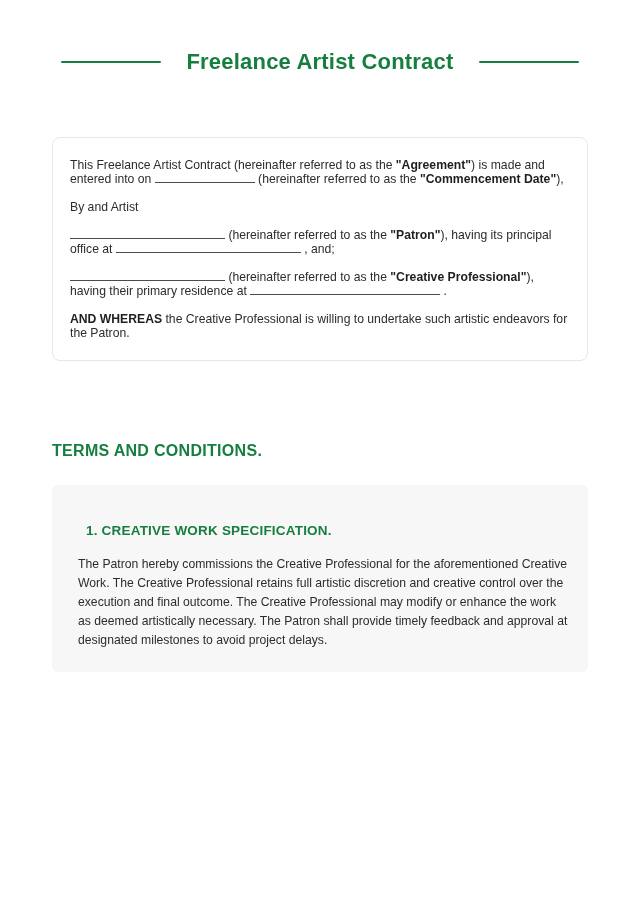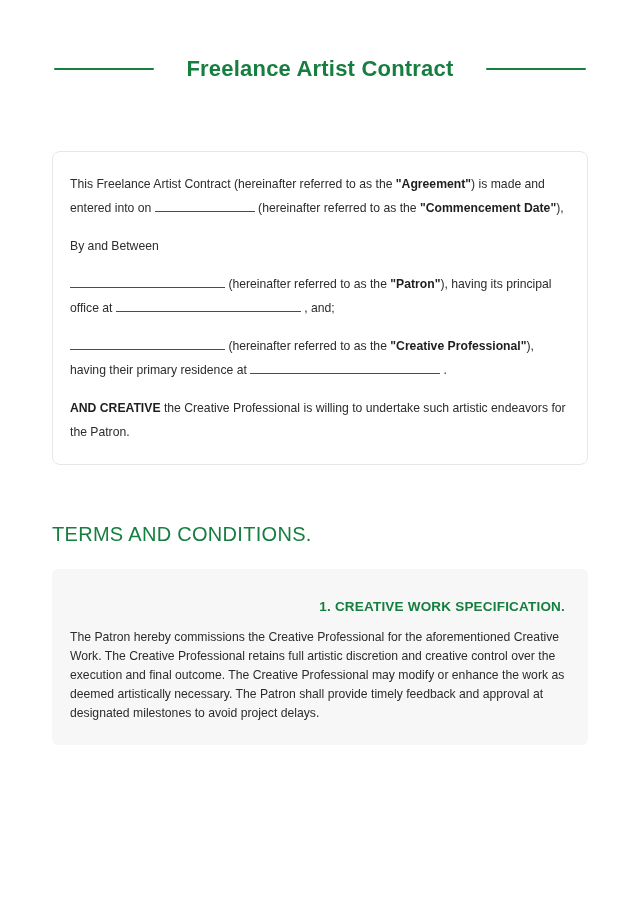--- a/index.html
+++ b/index.html
@@ -16,73 +16,73 @@
     width:640px;height:905px;background:#ffffff;position:relative;overflow:hidden;
   }
   
   .title-row{
     display:flex;align-items:center;justify-content:center;gap:20px;padding-top:44px;
   }
   .title-rule{
     width:100px;height:2px;background:var(--accent-green);border-radius:1px;flex:0 0 auto;
   }
   .doc-title{
-    margin:12px;font-size:22px;line-height:26px;font-weight:700;color:var(--accent-green);
+    margin:5px;font-size:22px;line-height:26px;font-weight:700;color:var(--accent-green);
     letter-spacing:0.2px;white-space:nowrap;
   }
   
   .intro-card{
     width:536px;margin:57px auto 0;background:#ffffff;
     border:1px solid var(--card-border);border-radius:8px;
     padding:6px 15px;
   }
   .doc-p{
-    font-size:12.2px;line-height:24px;color:var(--body-text);margin:14px 2px;
+    font-size:12.2px;line-height:14px;color:var(--body-text);margin:14px 2px;
   }
   .doc-p strong{font-weight:700;color:#1e1e1e;}
   .blank{
     display:inline-block;height:9px;
     border-bottom:1.4px solid var(--blank-line);
   }
   
   .terms-heading{
-    margin:60px 0 0 52px;font-size:20px;line-height:19px;font-weight:400;
+    margin:80px 0 0 52px;font-size:16px;line-height:19px;font-weight:700;
     color:var(--accent-green);letter-spacing:0.3px;
   }
   
   .section-card{
     width:536px;margin:25px auto 0;background:var(--section-background);
     border-radius:6px;padding:21px 15px 22px 18px;
   }
   .section-heading{
-    margin:8px;font-size:13.5px;line-height:17px;font-weight:700;
-    color:var(--accent-green);letter-spacing:0.2px;text-align:right;
+    margin:16px;font-size:13.5px;line-height:17px;font-weight:700;
+    color:var(--accent-green);letter-spacing:0.2px;
   }
   .section-body{
-    margin:13px 2px 0 0;font-size:12.2px;line-height:19px;color:var(--body-text);
+    margin:13px 2px 0 8px;font-size:12.2px;line-height:19px;color:var(--body-text);
   }
 </style>
 </head>
 <body>
 
 <div class="page">
 
   <header class="title-row">
     <span class="title-rule"></span>
     <h1 class="doc-title">Freelance Artist Contract</h1>
     <span class="title-rule"></span>
   </header>
 
   <section class="intro-card">
     <div>
         <p class="doc-p">This Freelance Artist Contract (hereinafter referred to as the <strong>"Agreement"</strong>) is made and entered into on <span class="blank" style="width: 100px;"></span> (hereinafter referred to as the <strong>"Commencement Date"</strong>),</p>
-        <p class="doc-p">By and Between</p>
+        <p class="doc-p">By and Artist</p>
         <p class="doc-p"><span class="blank" style="width: 155px;"></span> (hereinafter referred to as the <strong>"Patron"</strong>), having its principal office at <span class="blank" style="width: 185px;"></span> , and;</p>
         <p class="doc-p"><span class="blank" style="width: 155px;"></span> (hereinafter referred to as the <strong>"Creative Professional"</strong>), having their primary residence at <span class="blank" style="width: 190px;"></span> .</p>
-        <p class="doc-p"><strong>AND CREATIVE</strong> the Creative Professional is willing to undertake such artistic endeavors for the Patron.</p>
+        <p class="doc-p"><strong>AND WHEREAS</strong> the Creative Professional is willing to undertake such artistic endeavors for the Patron.</p>
       </div>
   </section>
 
   <h2 class="terms-heading">TERMS AND CONDITIONS.</h2>
 
   <section class="section-card">
     <h3 class="section-heading">1. CREATIVE WORK SPECIFICATION.</h3>
     <p class="section-body">The Patron hereby commissions the Creative Professional for the aforementioned Creative Work. The Creative Professional retains full artistic discretion and creative control over the execution and final outcome. The Creative Professional may modify or enhance the work as deemed artistically necessary. The Patron shall provide timely feedback and approval at designated milestones to avoid project delays.</p>
   </section>
 

